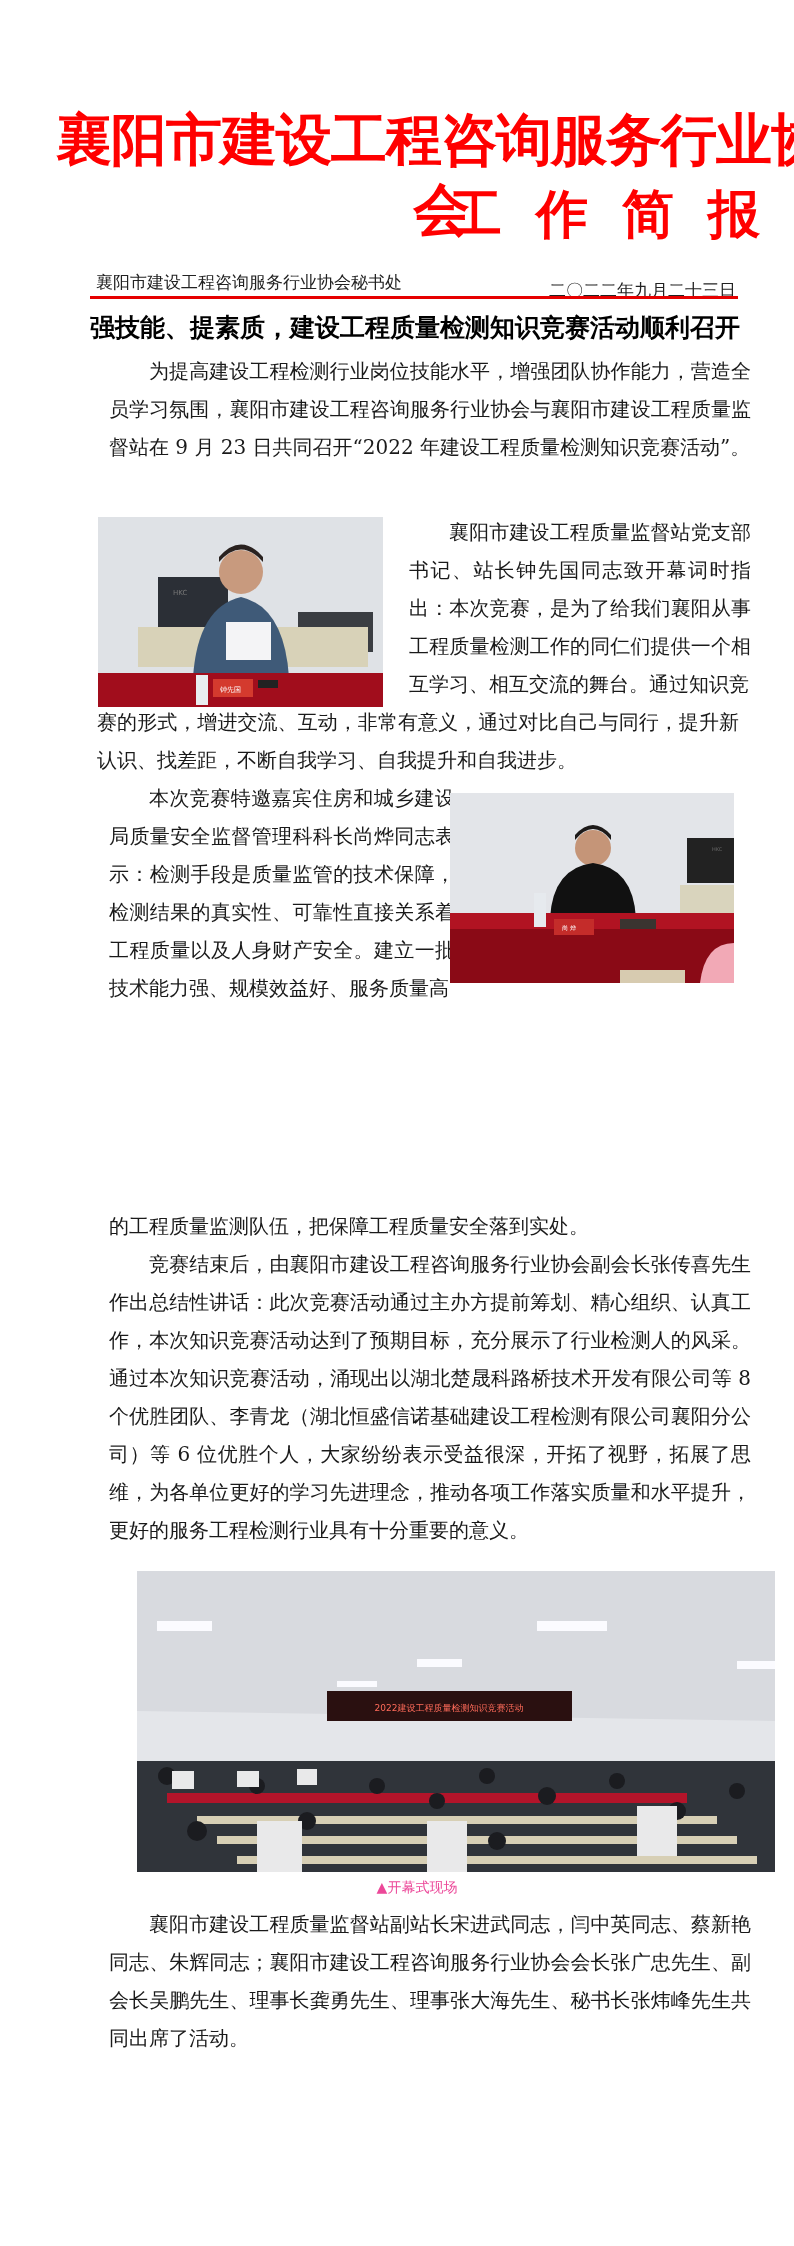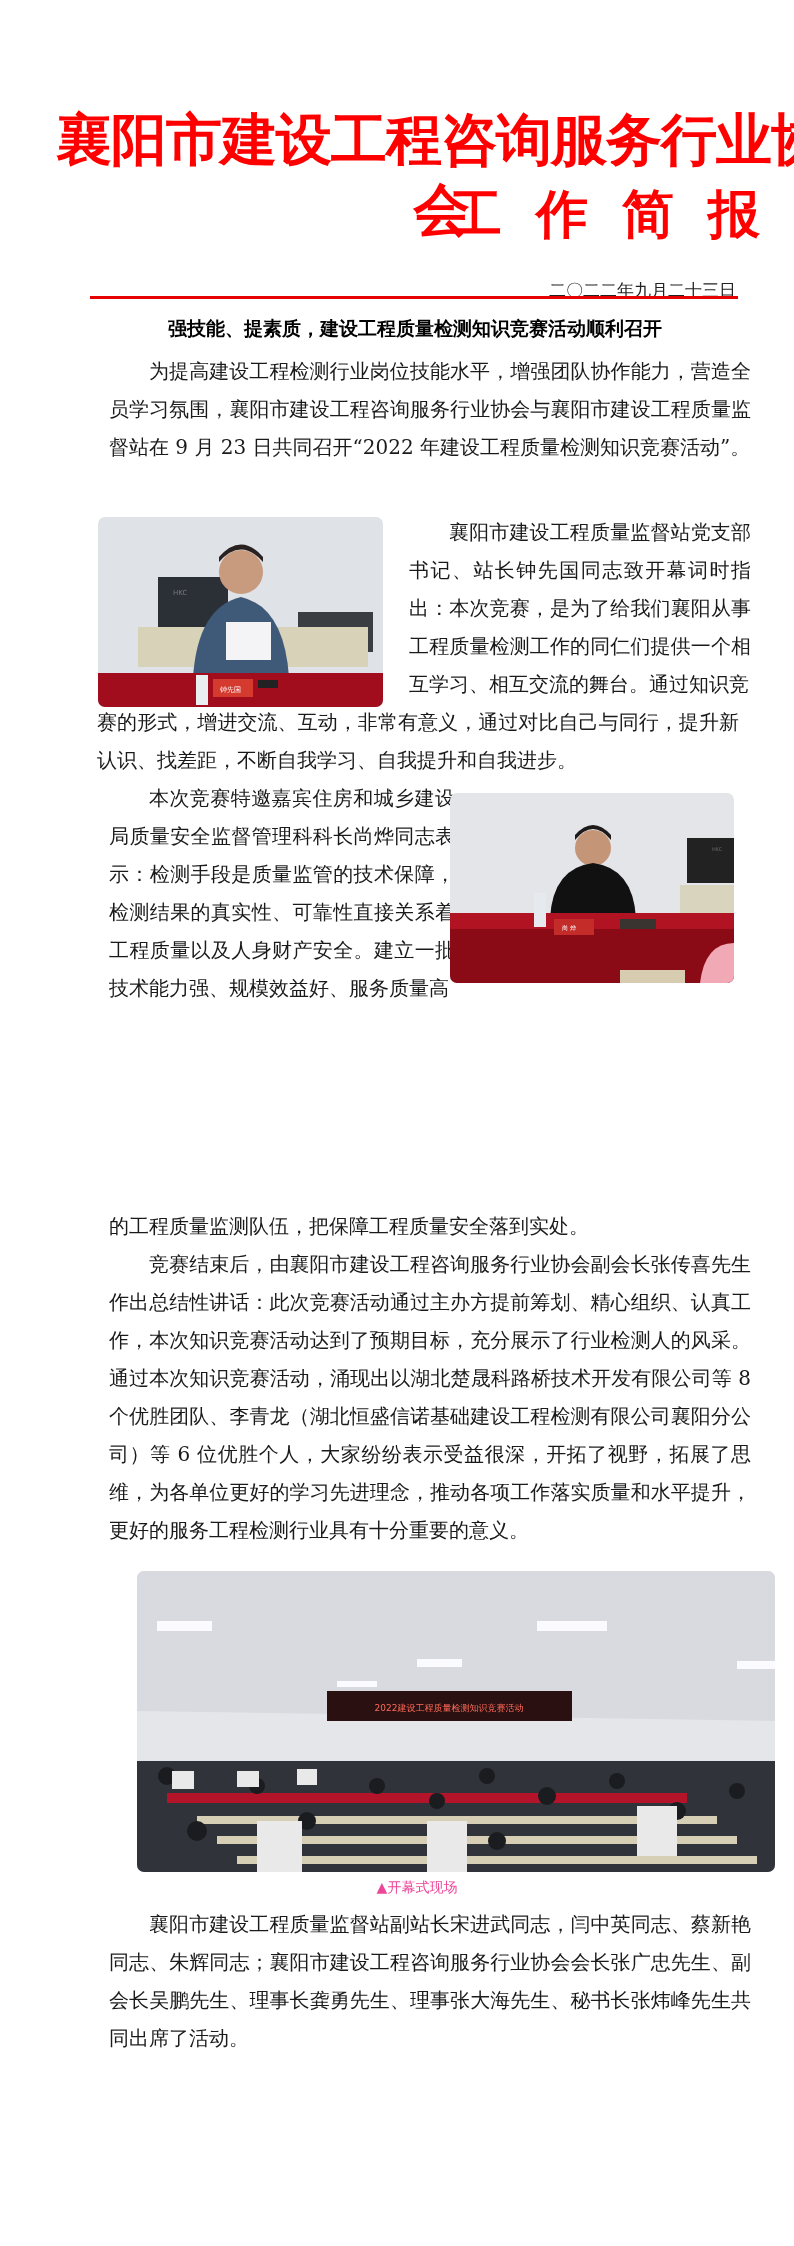--- a/index.html
+++ b/index.html
@@ -9,44 +9,45 @@
   .masthead-title { left: 0; width: 794px; top: 105px; text-align: center;
     font-size: 56px; line-height: 70px; color: #ff0000; font-weight: bold;
     font-family: "DejaVu Sans", "Liberation Sans", sans-serif; letter-spacing: -1px; margin-left: 44px; }
   .masthead-sub { left: 0; width: 794px; top: 182px; text-align: right;
     font-size: 52px; line-height: 64px; color: #ff0000; font-weight: bold;
     font-family: "DejaVu Sans", "Liberation Sans", sans-serif; letter-spacing: 34px; padding-left: 34px; box-sizing: border-box; }
   .meta-row { left: 96px; width: 640px; top: 270px; height: 24px; font-size: 17px; line-height: 24px; color: #222; }
   .meta-left { position: absolute; left: 0; top: 0; }
   .meta-right { position: absolute; right: 0; top: 8px; }
   .red-rule { left: 90px; width: 648px; top: 296px; height: 3px; background: #e60000; }
-  .headline { left: 90px; width: 650px; top: 314px; text-align: center; font-size: 19px; line-height: 28px; font-weight: bold; color: #000;
+  .headline { left: 90px; width: 650px; top: 314px; text-align: right; font-size: 25px; line-height: 28px; font-weight: bold; color: #000;
     font-family: "DejaVu Sans", "Liberation Sans", sans-serif; }
   .para { font-size: 20px; line-height: 38px; color: #1a1a1a; text-align: justify; margin-left: 13px; }
   .p1 { left: 96px; width: 642px; top: 352px; text-indent: 40px; }
   .p2-right { left: 396px; width: 342px; top: 513px; text-indent: 40px; }
   .p2-tail { left: 84px; width: 642px; top: 703px; }
   .p3-left { left: 96px; width: 346px; top: 779px; text-indent: 40px; }
   .p3-tail { left: 96px; width: 642px; top: 1207px; }
   .p4 { left: 96px; width: 642px; top: 1245px; text-indent: 40px; }
   .p5 { left: 96px; width: 642px; top: 1905px; text-indent: 40px; }
-  .photo { overflow: hidden; border-radius: 7px; }
+  .photo { overflow: hidden; }
   .photo svg { display: block; width: 100%; height: 100%; }
   .img1 { left: 98px; top: 517px; width: 285px; height: 190px; }
   .img2 { left: 450px; top: 793px; width: 284px; height: 190px; }
   .img3 { left: 97px; top: 1571px; width: 638px; height: 301px; margin-left: 40px; }
   .caption { left: 96px; width: 642px; top: 1877px; text-align: center; font-size: 14px; line-height: 20px; color: #ec4899; }
 </style>
 </head>
 <body>
 
 <div class="abs masthead-title">襄阳市建设工程咨询服务行业协会</div>
 <div class="abs masthead-sub">工作简报</div>
 
 <div class="abs meta-row">
+  <span class="meta-left">襄阳市建设工程咨询服务行业协会秘书处</span>
   <span class="meta-right">二〇二二年九月二十三日</span>
 </div>
 <div class="abs red-rule"></div>
 
 <div class="abs headline">强技能、提素质，建设工程质量检测知识竞赛活动顺利召开</div>
 
 <div class="abs para p1">为提高建设工程检测行业岗位技能水平，增强团队协作能力，营造全员学习氛围，襄阳市建设工程咨询服务行业协会与襄阳市建设工程质量监督站在 9 月 23 日共同召开“2022 年建设工程质量检测知识竞赛活动”。</div>
 
 <div class="abs photo img1">
   <svg viewBox="0 0 285 190" preserveAspectRatio="none">

